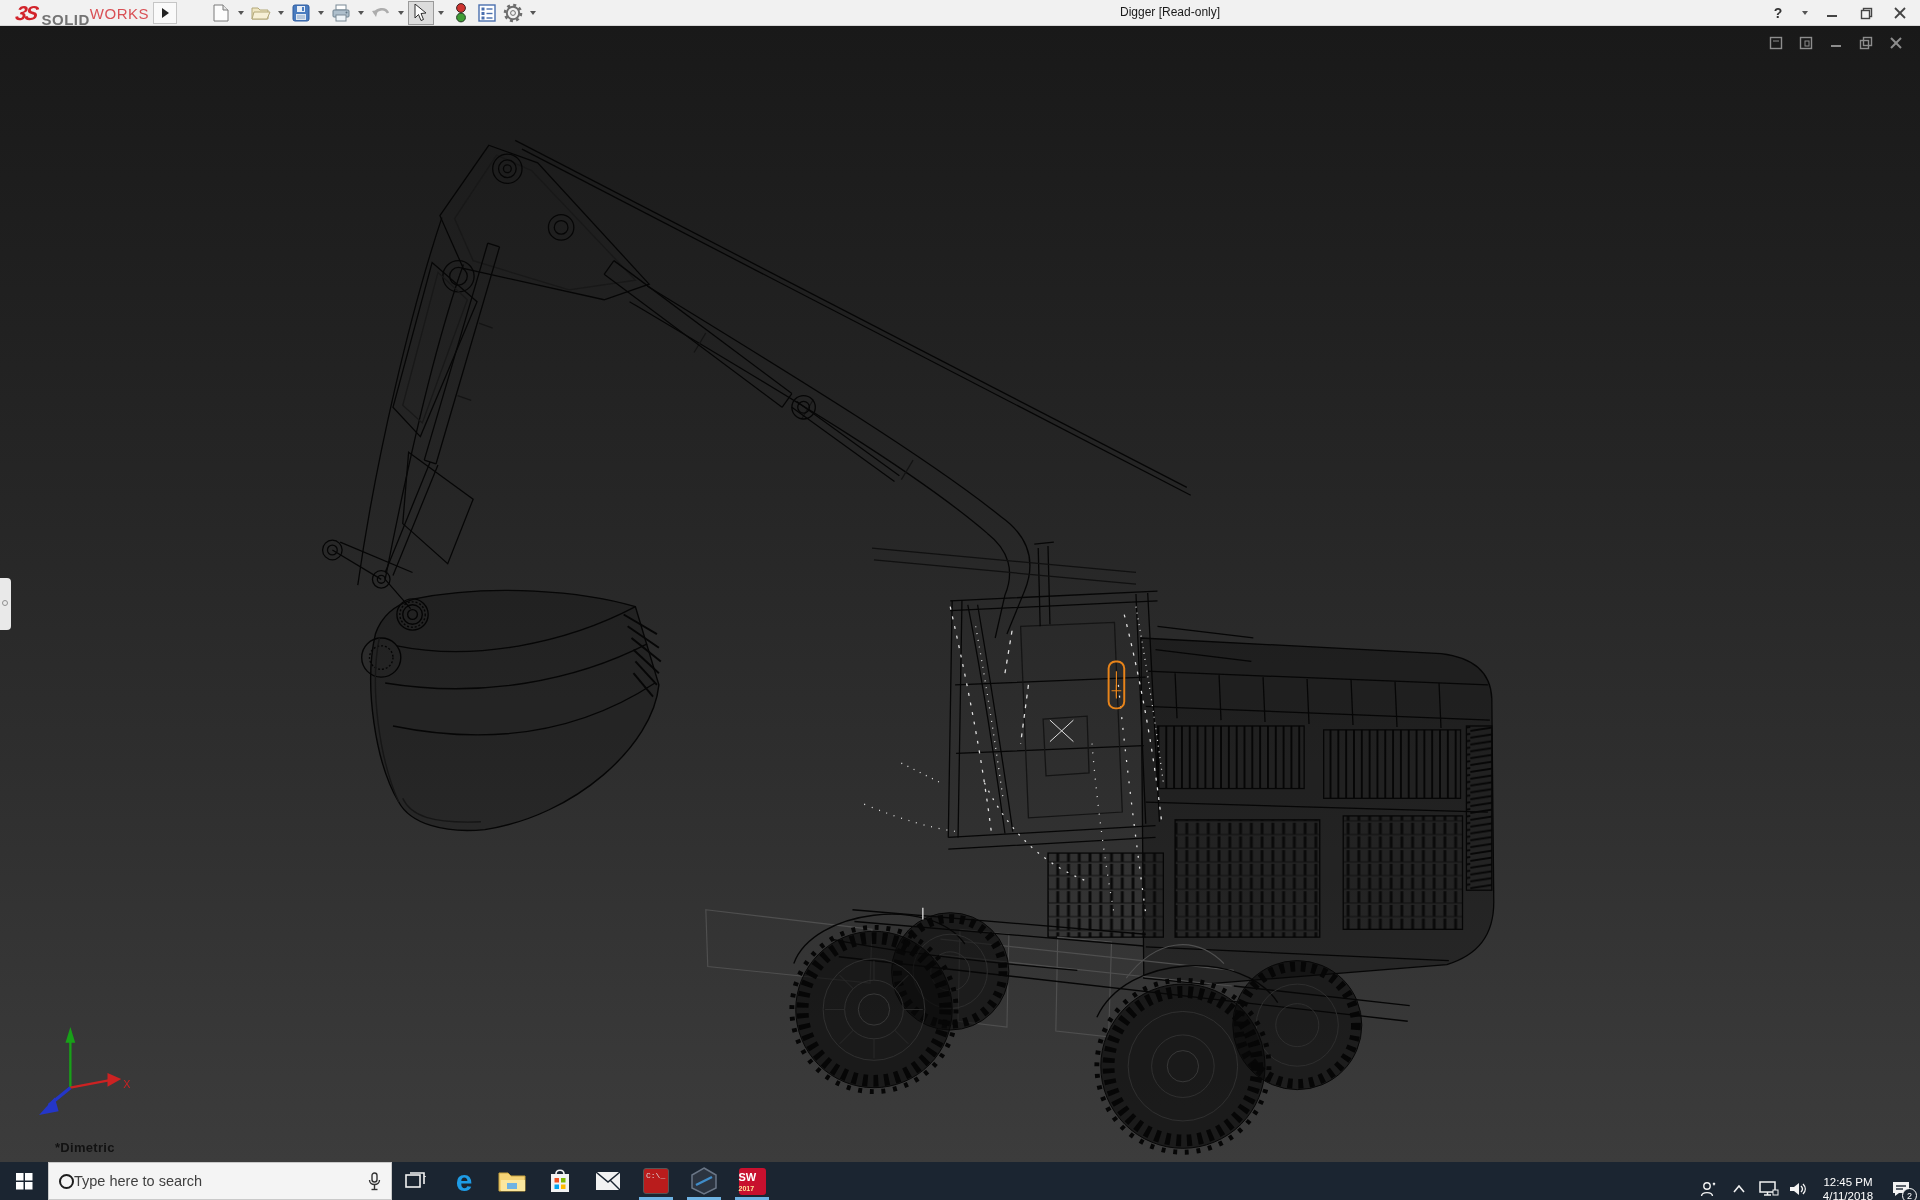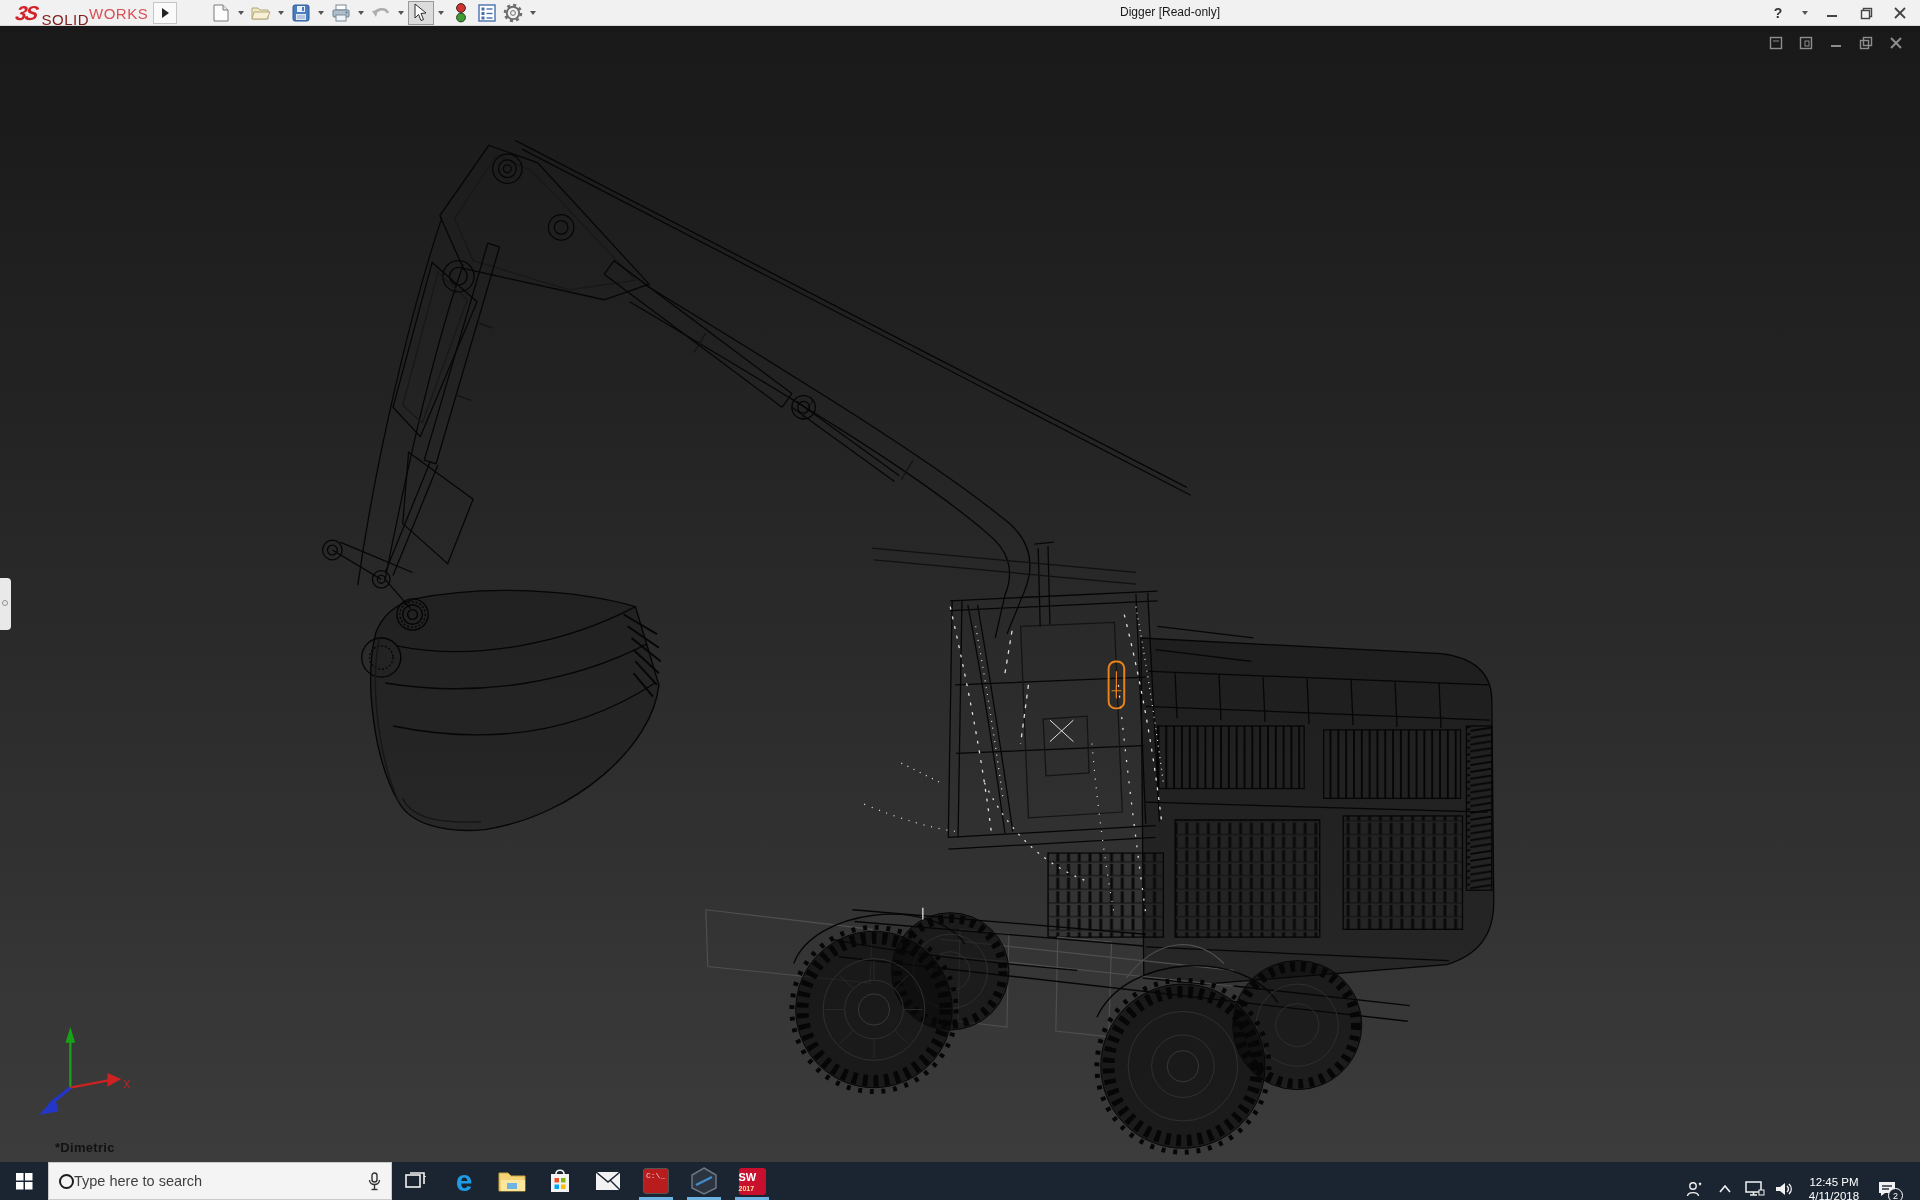--- a/index.html
+++ b/index.html
@@ -5,21 +5,21 @@
   * { margin:0; padding:0; box-sizing:border-box; }
   html,body { width:1920px; height:1200px; overflow:hidden; background:#2a2a2a;
               font-family:"Liberation Sans", sans-serif; }
 
   
   .titlebar { position:absolute; top:0; left:0; width:1920px; height:26px;
               background:#f1f1f1; border-bottom:1px solid #d8d8d8; z-index:30; }
   .brand { position:absolute; left:16px; top:1px; height:24px; display:flex; align-items:center; }
   .brand-mark { color:#d2232a; font-weight:bold; font-style:italic; font-size:20px;
                 transform:skewX(-12deg); letter-spacing:-2px; margin-right:5px; }
-  .brand-solid { color:#7f1d1d; font-weight:400; font-size:15px; letter-spacing:.5px;margin-top:12px; }
+  .brand-solid { color:#737373; font-weight:700; font-size:15px; letter-spacing:.5px;margin-top:12px; }
   .brand-works { color:#d95055; font-weight:400; font-size:15px; letter-spacing:.5px;text-align:center; }
   .menu-expand { position:absolute; left:153px; top:2px; width:24px; height:22px;
                  background:#fafafa; border:1px solid #c6c6c6; display:flex;
                  align-items:center; justify-content:center; }
   .menu-expand .tri { width:0; height:0; border-left:7px solid #222;
                       border-top:5px solid transparent; border-bottom:5px solid transparent; }
   .qat { position:absolute; left:208px; top:0; height:26px; display:flex; align-items:center; }
   .tb-icon { width:26px; height:24px; display:flex; align-items:center; justify-content:center; }
   .tb-icon.pressed { background:#dcdcdc; border:1px solid #9a9a9a; }
   .tb-car { width:14px; height:24px; display:flex; align-items:center; justify-content:center; }
@@ -53,21 +53,21 @@
   .cortana-ring { width:15px; height:15px; border:2.5px solid #1c1c1c; border-radius:50%; flex:none; }
   .search-text { font-size:14.5px; color:#3f3f3f; flex:1; }
   .tb-app { width:48px; position:relative; display:flex; align-items:center; justify-content:center; }
   .tb-app .underline { position:absolute; bottom:0; left:7px; width:34px; height:3px; background:#6fb3e3; }
   .cmd-chip { width:26px; height:26px; background:#b91c1c; border:1px solid #555; border-radius:3px;
               color:#ddd; font-family:"Liberation Mono",monospace; font-size:8px; padding:2px; }
   .sw-chip { width:27px; height:27px; background:#c8102e; border-radius:3px; color:#fff;
              font-weight:bold; font-size:11px; text-align:left; line-height:12px; padding-top:3px; }
   .sw-chip .yr { display:block; font-size:7px; color:#ffe79a; font-weight:bold; }
   .edge-e { color:#1e9ce6; font-weight:bold; font-size:30px; line-height:26px; }
-  .tray { margin-left:auto; display:flex; align-items:center; gap:4px; padding-right:16px;margin-top:16px; }
+  .tray { margin-left:auto; display:flex; align-items:center; gap:4px; padding-right:2px;margin-top:16px; }
   .tray-ic { width:26px; height:38px; display:flex; align-items:center; justify-content:center; }
   .clock { width:64px; text-align:center; color:#fff; font-size:11.5px; line-height:14px; }
   .action-wrap { position:relative; width:34px; height:38px; display:flex; align-items:center; justify-content:center; }
   .badge { position:absolute; right:1px; bottom:5px; width:15px; height:15px; border-radius:50%;
            background:#1b2531; border:1.5px solid #fff; color:#fff; font-size:9px;
            display:flex; align-items:center; justify-content:center; }
 </style>
 </head>
 <body>
 

